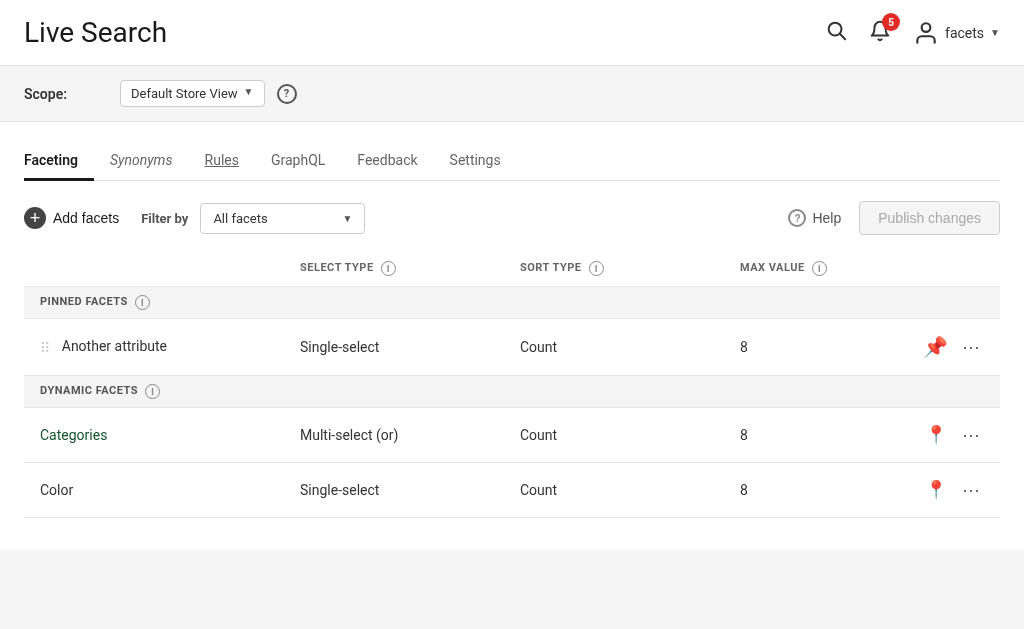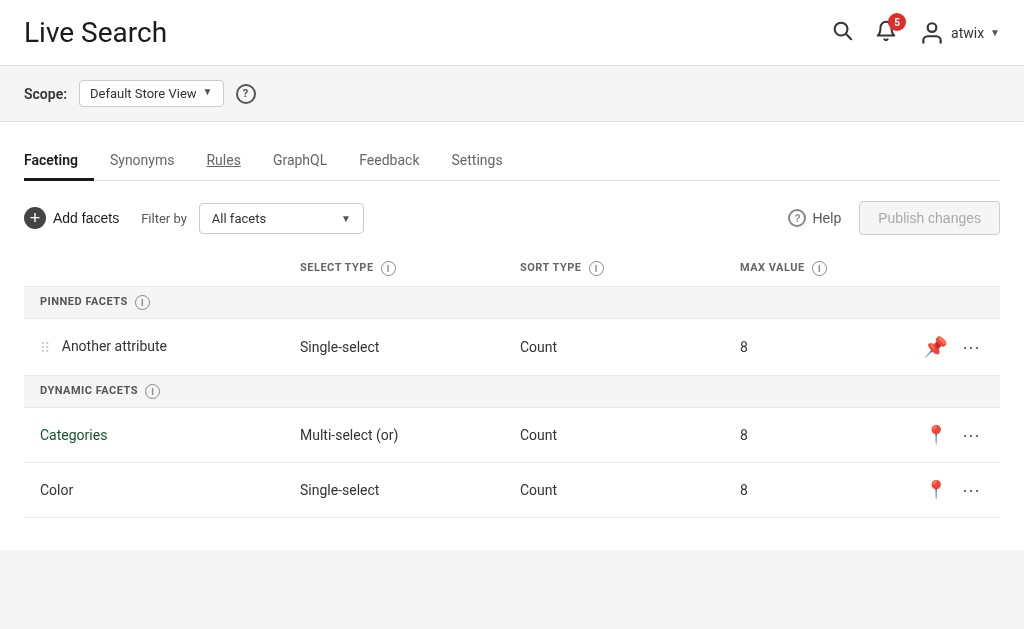--- a/index.html
+++ b/index.html
@@ -22,52 +22,52 @@
           <path d="M18 8A6 6 0 0 0 6 8c0 7-3 9-3 9h18s-3-2-3-9"></path>
           <path d="M13.73 21a2 2 0 0 1-3.46 0"></path>
         </svg>
       <span style="position:absolute; top:-7px; right:-9px; background:#e02b27; color:#fff; border-radius:50%; width:18px; height:18px; font-size:10px; font-weight:700; display:flex; align-items:center; justify-content:center;">5</span>
     </div>
     <div style="display:flex; align-items:center; gap:6px; cursor:pointer;">
       <svg width="26" height="26" viewBox="0 0 24 24" fill="none" stroke="#333" stroke-width="2" stroke-linecap="round" stroke-linejoin="round">
           <path d="M20 21v-2a4 4 0 0 0-4-4H8a4 4 0 0 0-4 4v2"></path>
           <circle cx="12" cy="7" r="4"></circle>
         </svg>
-      <span style="font-size:14px; color:#333;">atwix</span>
+      <span style="font-size:14px; color:#333;">facets</span>
       <span style="font-size:10px; color:#555;">▼</span>
     </div>
   </div>
 </div>
 
 <div style="background:#f5f5f5; border-bottom:1px solid #e0e0e0; padding:14px 24px; display:flex; align-items:center; gap:12px;">
   <span style="font-weight:600; font-size:14px;">Scope:</span>
-  <div style="display:flex; gap:6px; background:#fff; border:1px solid #ccc; border-radius:4px; padding:5px 10px; cursor:pointer; font-size:13px;">
+  <div style="display:flex; gap:6px; background:#fff; border:1px solid #ccc; border-radius:4px; padding:5px 10px; cursor:pointer; font-size:13px;margin-left:41px;">
     <span>Default Store View</span>
     <span style="font-size:10px; color:#555;">▼</span>
   </div>
   <div style="width:20px; height:20px; border-radius:50%; border:2px solid #555; display:flex; align-items:center; justify-content:center; font-size:11px; font-weight:700; color:#555; cursor:pointer;">?</div>
 </div>
 
 <div style="background:#fff; padding:0 24px 32px;">
 
   <div style="display:flex; border-bottom:1px solid #e0e0e0; padding-top:20px;">
     <span style="padding:10px 16px 10px 0; cursor:pointer; font-size:14px; font-weight:600; color:#1a1a1a; border-bottom:3px solid #1a1a1a; margin-bottom:-1px;">Faceting</span>
-    <span style="padding:10px 16px; cursor:pointer; font-size:14px; color:#666; border-bottom:3px solid transparent; margin-bottom:-1px;">Synonyms</span>
+    <span style="padding:10px 16px; cursor:pointer; font-size:14px; color:#666; border-bottom:3px solid transparent; margin-bottom:-1px;font-style:italic;">Synonyms</span>
     <span style="padding:10px 16px; cursor:pointer; font-size:14px; color:#666; border-bottom:3px solid transparent; margin-bottom:-1px;text-decoration:underline;">Rules</span>
     <span style="padding:10px 16px; cursor:pointer; font-size:14px; color:#666; border-bottom:3px solid transparent; margin-bottom:-1px;">GraphQL</span>
     <span style="padding:10px 16px; cursor:pointer; font-size:14px; color:#666; border-bottom:3px solid transparent; margin-bottom:-1px;">Feedback</span>
     <span style="padding:10px 16px; cursor:pointer; font-size:14px; color:#666; border-bottom:3px solid transparent; margin-bottom:-1px;">Settings</span>
   </div>
 
   <div style="display:flex; align-items:center; gap:12px; padding:20px 0 16px;">
     <button style="display:flex; align-items:center; gap:7px; background:none; border:none; cursor:pointer; font-size:14px; color:#1a1a1a; font-weight:500; padding:0;">
       <span style="width:22px; height:22px; background:#444; border-radius:50%; color:#fff; display:flex; align-items:center; justify-content:center; font-size:18px; line-height:1; font-weight:300; flex-shrink:0;">+</span>
       <span>Add facets</span>
     </button>
-    <span style="color:#555; font-size:13px; margin-left:10px;">Filter by</span>
+    <span style="color:#555; font-size:13px; margin-left:10px;font-weight:bold;">Filter by</span>
     <div style="display:flex; align-items:center; justify-content:space-between; gap:36px; border:1px solid #ccc; border-radius:4px; padding:7px 12px; min-width:165px; cursor:pointer; font-size:13px; background:#fff;">
       <span>All facets</span>
       <span style="font-size:10px; color:#555;">▼</span>
     </div>
     <div style="margin-left:auto; display:flex; align-items:center; gap:18px;">
       <button style="display:flex; align-items:center; gap:6px; background:none; border:none; cursor:pointer; font-size:14px; color:#555;">
         <span style="width:18px; height:18px; border-radius:50%; border:2px solid #888; display:flex; align-items:center; justify-content:center; font-size:10px; font-weight:700; color:#888;">?</span>
         <span>Help</span>
       </button>
       <button style="background:#f5f5f5; border:1px solid #ccc; border-radius:4px; padding:8px 18px; font-size:14px; color:#aaa; cursor:default;">

